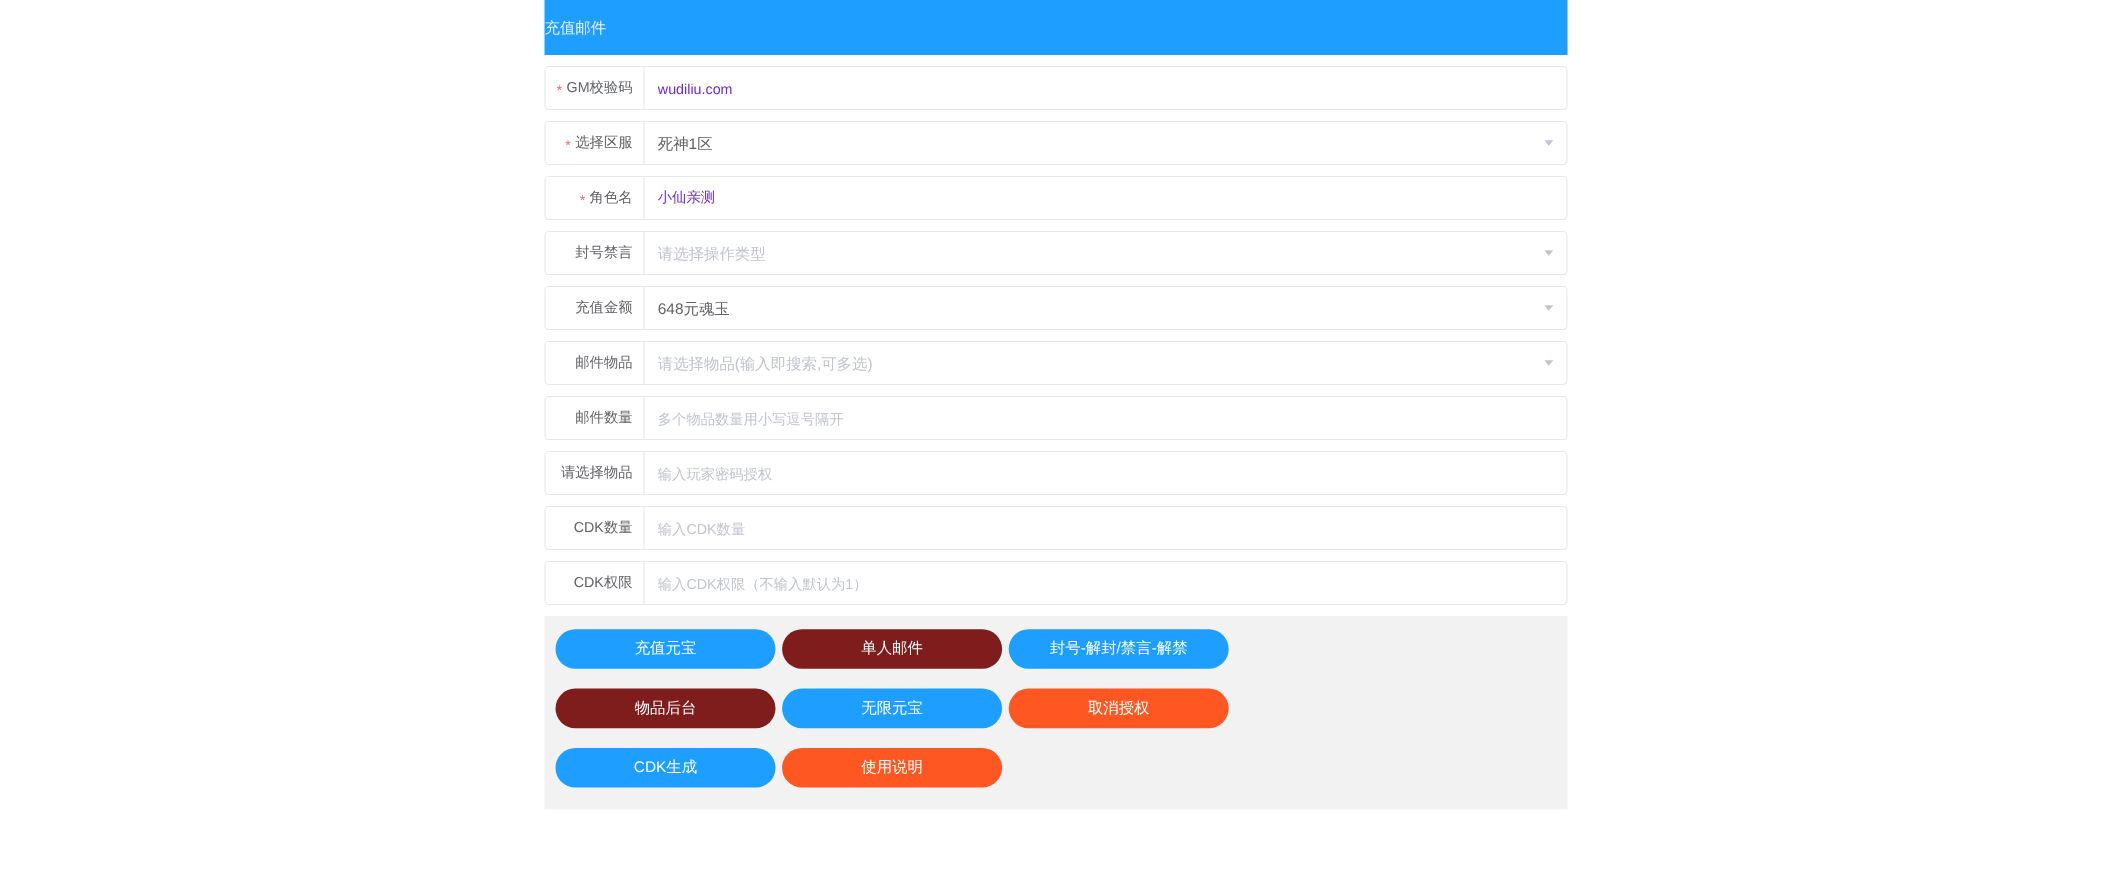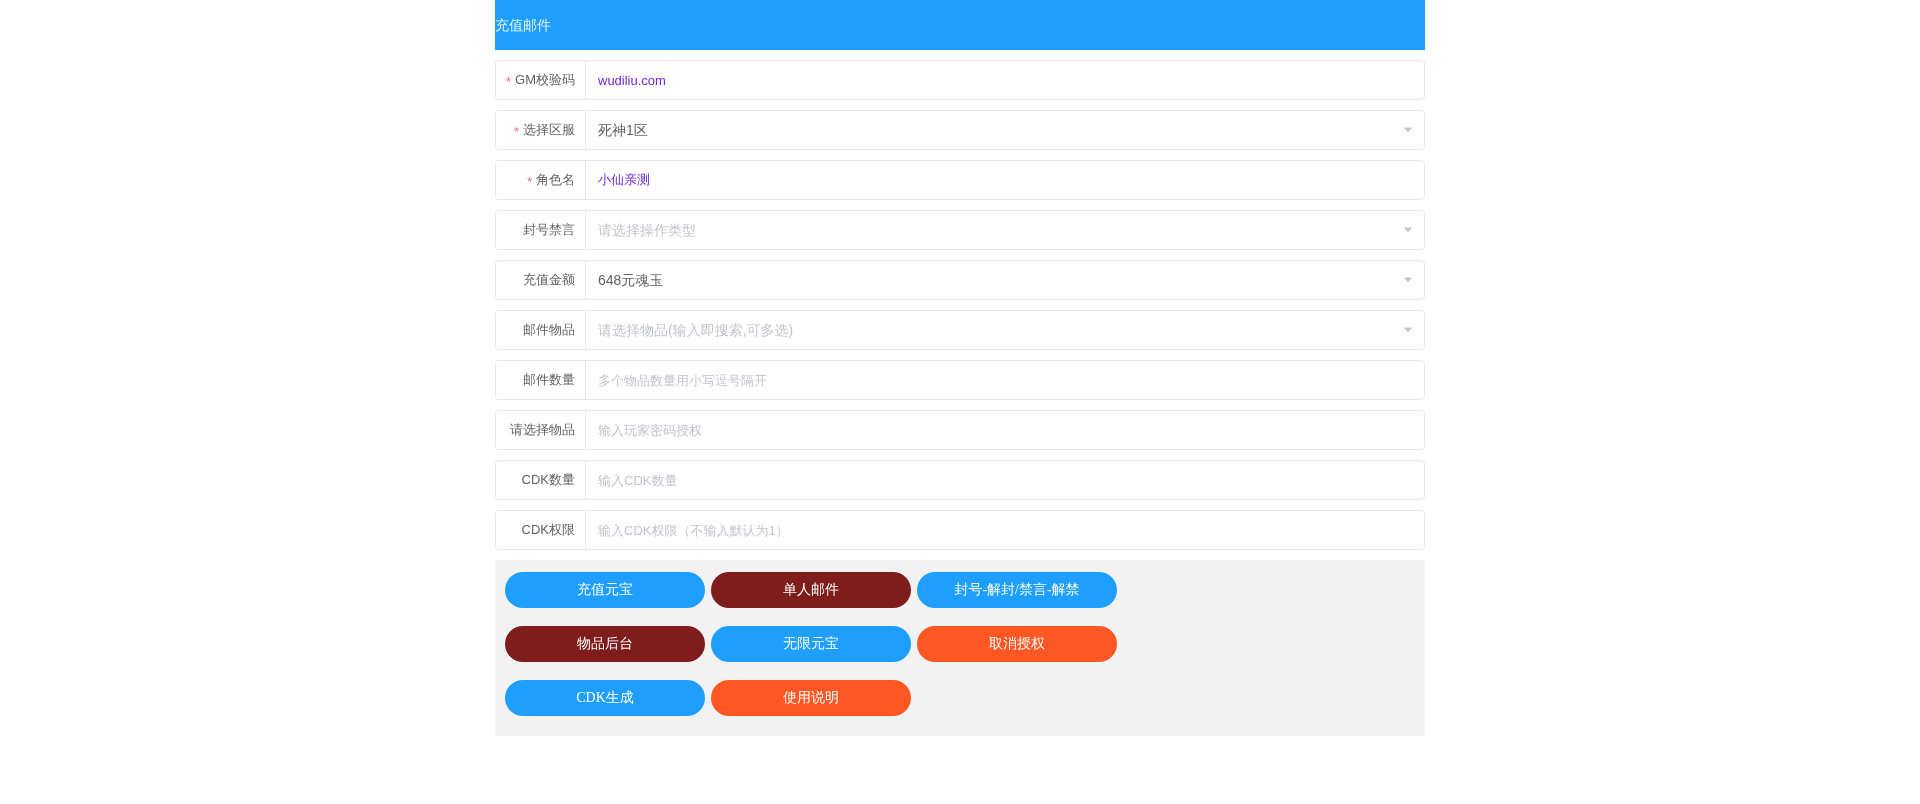--- a/index.html
+++ b/index.html
@@ -105,21 +105,21 @@
   height: 36px;
   border: none;
   border-radius: 18px;
   cursor: pointer;
   font-size: 14px;
   color: #fff;
   display: flex;
   align-items: center;
   justify-content: center;
 }
-.btn-blue { background: #1e9fff; font-family: Liberation Serif, serif; }
+.btn-blue { background: #1e9fff; }
 .btn-yellow { background: #7f1d1d; }
 .btn-orange { background: #ff5722; }
 </style>
 </head>
 <body>
 
 <div class="container">
   <div class="header">
     <span>充值邮件</span>
   </div>

